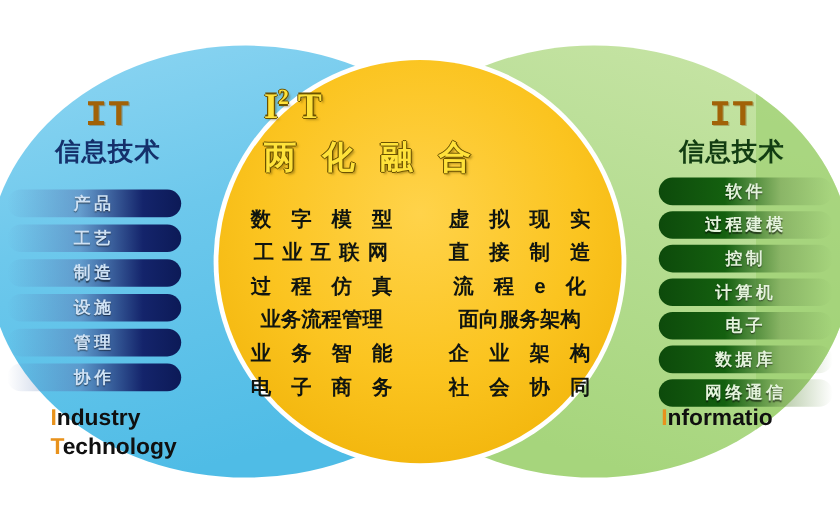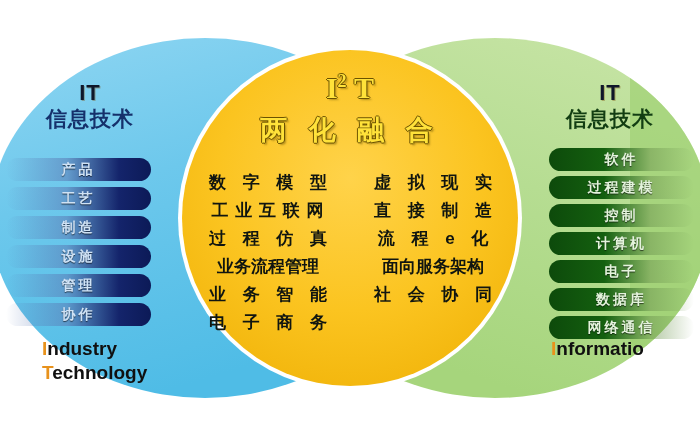--- a/index.html
+++ b/index.html
@@ -4,22 +4,22 @@
 <style>
   html,body{margin:0;padding:0;background:#ffffff;}
   body{width:700px;height:436px;overflow:hidden;
        font-family:"Liberation Sans","DejaVu Sans",sans-serif;}
   #stage{position:relative;width:700px;height:436px;background:#fff;overflow:hidden;}
 
   svg.venn{position:absolute;left:0;top:0;width:700px;height:436px;}
 
   
   .panel{position:absolute;text-align:center;}
-  .it-mark{font-family:Liberation Sans, sans-serif;
-           font-weight:bold;font-size:22px;color:#0f172a;letter-spacing:1px;
+  .it-mark{font-family:Liberation Mono, monospace;
+           font-weight:bold;font-size:30px;color:#a16207;letter-spacing:1px;
            text-shadow:1px 1px 0 rgba(120,70,0,.35);line-height:1;}
   .it-sub{font-size:21px;font-weight:bold;letter-spacing:1px;line-height:1.15;margin-top:3px;}
   .left .it-sub{color:#15306b;}
   .right .it-sub{color:#123d12;}
 
   
   .pill{position:absolute;height:23px;border-radius:12px;
         display:flex;align-items:center;justify-content:center;
         font-size:14px;font-weight:bold;letter-spacing:3px;}
   .pill.blue{background:linear-gradient(to right,rgba(173,216,240,0) 0%,rgba(90,120,180,.55) 42%,#14246b 78%,#0c1a57 100%);
@@ -27,21 +27,21 @@
   .pill.green{background:linear-gradient(to left,rgba(200,225,180,0) 0%,rgba(110,150,80,.5) 30%,#14600f 62%,#0d4a0b 100%);
               color:#e4f3dc;text-shadow:0 1px 1px rgba(0,0,0,.6);}
 
   
   .word{position:absolute;font-size:19px;font-weight:bold;line-height:1.28;white-space:nowrap;}
   .word .cap{color:#E8921C;}
   .word.left-word{color:#101010;}
   .word.right-word{color:#101010;}
 
   
-  .center-title{position:absolute;width:260px;text-align:center;left:220px;}
+  .center-title{position:absolute;width:260px;text-align:left;left:220px;}
   .i2t{font-family:"Liberation Serif","DejaVu Serif",serif;font-weight:bold;
        font-size:30px;color:#FFE23A;line-height:1;
        text-shadow:-1px 0 #6b5200,0 -1px #6b5200,1px 0 #6b5200,0 1px #6b5200,2px 2px 2px rgba(90,70,0,.45);}
   .i2t sup{font-size:18px;vertical-align:super;}
   .fusion{font-size:27px;font-weight:bold;color:#FFE23A;letter-spacing:7px;
           margin-top:9px;
           text-shadow:-1px 0 #6b5200,0 -1px #6b5200,1px 0 #6b5200,0 1px #6b5200,2px 2px 2px rgba(90,70,0,.45);}
 
   .col{position:absolute;width:150px;}
   .col .row{height:28px;display:flex;align-items:center;justify-content:center;
@@ -162,16 +162,17 @@
     <div class="row sp0">业务流程管理</div>
     <div class="row sp4">业 务 智 能</div>
     <div class="row sp4">电 子 商 务</div>
   </div>
 
   <div class="col" style="left:358px;top:168px;">
     <div class="row sp4">虚 拟 现 实</div>
     <div class="row sp4">直 接 制 造</div>
     <div class="row sp4">流 程 e 化</div>
     <div class="row sp0">面向服务架构</div>
+    <div class="row sp4">企 业 架 构</div>
     <div class="row sp4">社 会 协 同</div>
   </div>
 
 </div>
 
 </body></html>

